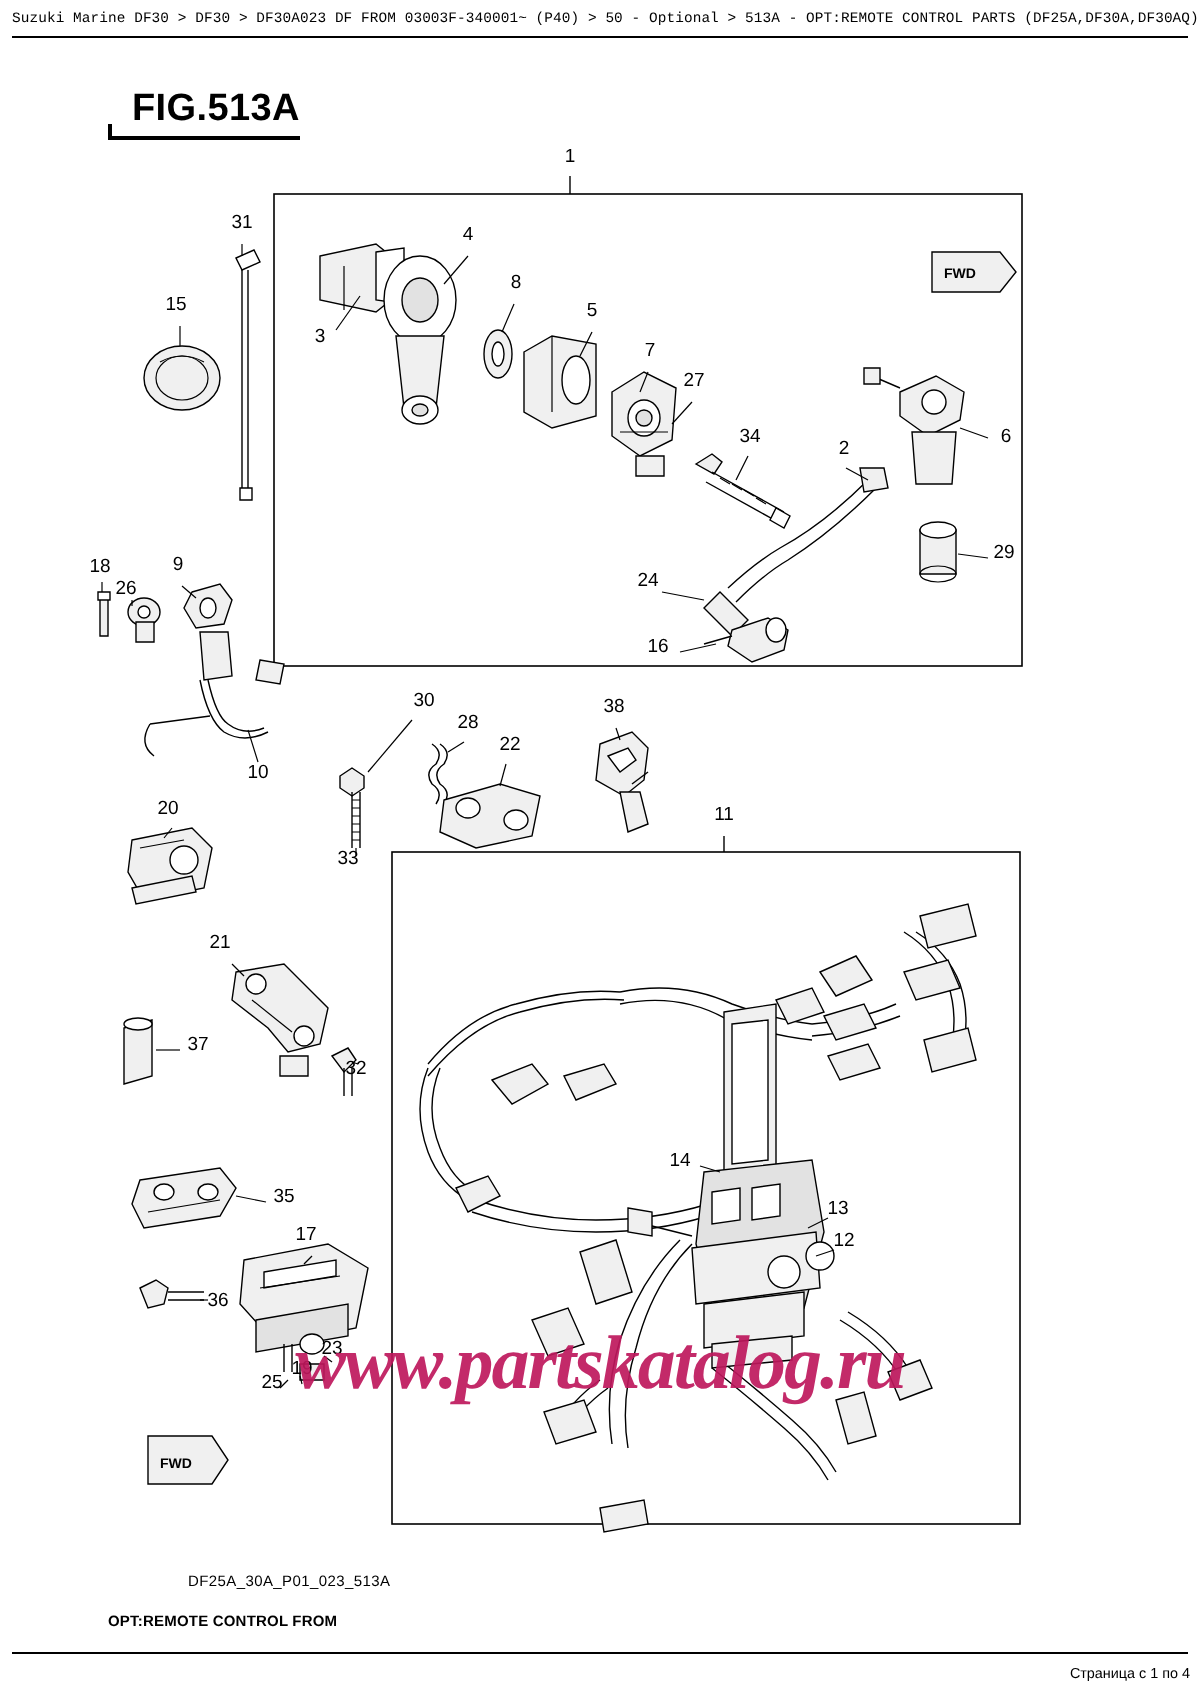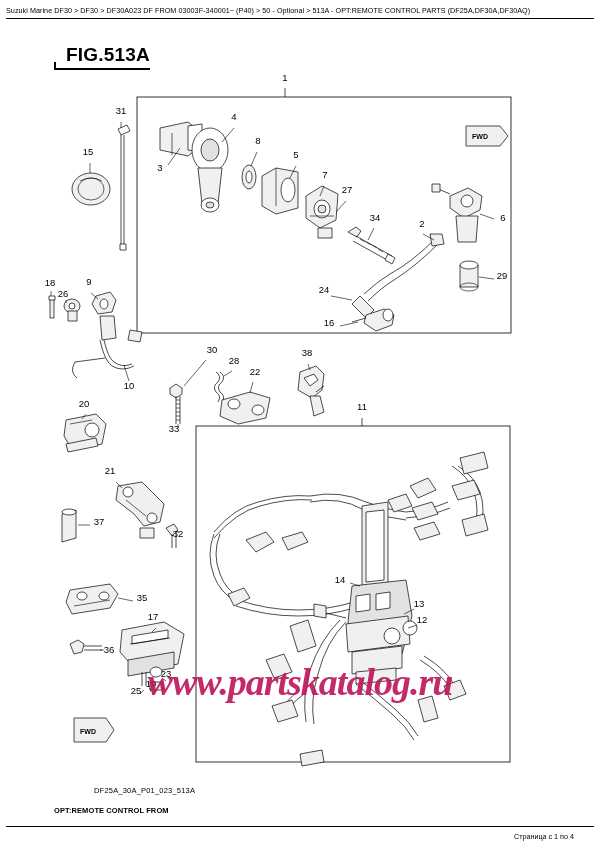--- a/index.html
+++ b/index.html
@@ -23,20 +23,21 @@
   }
   
   .breadcrumb {
     position: absolute;
     left: 6px;
     top: 6px;
     width: 588px;
     font-size: 7.2px;
     white-space: nowrap;
     letter-spacing: 0.05px;
+    font-family: Liberation Mono, monospace;
   }
   .hr-top {
     position: absolute;
     left: 6px;
     top: 18px;
     width: 588px;
     height: 1px;
     background: #000;
   }
   
@@ -85,21 +86,21 @@
   .hr-bottom {
     position: absolute;
     left: 6px;
     top: 826px;
     width: 588px;
     height: 1px;
     background: #000;
   }
   .page-no {
     position: absolute;
-    right: 26px;
+    right: 5px;
     top: 832px;
     font-size: 7.2px;
   }
   
   .watermark {
     position: absolute;
     left: 0;
     top: 660px;
     width: 600px;
     text-align: center;

